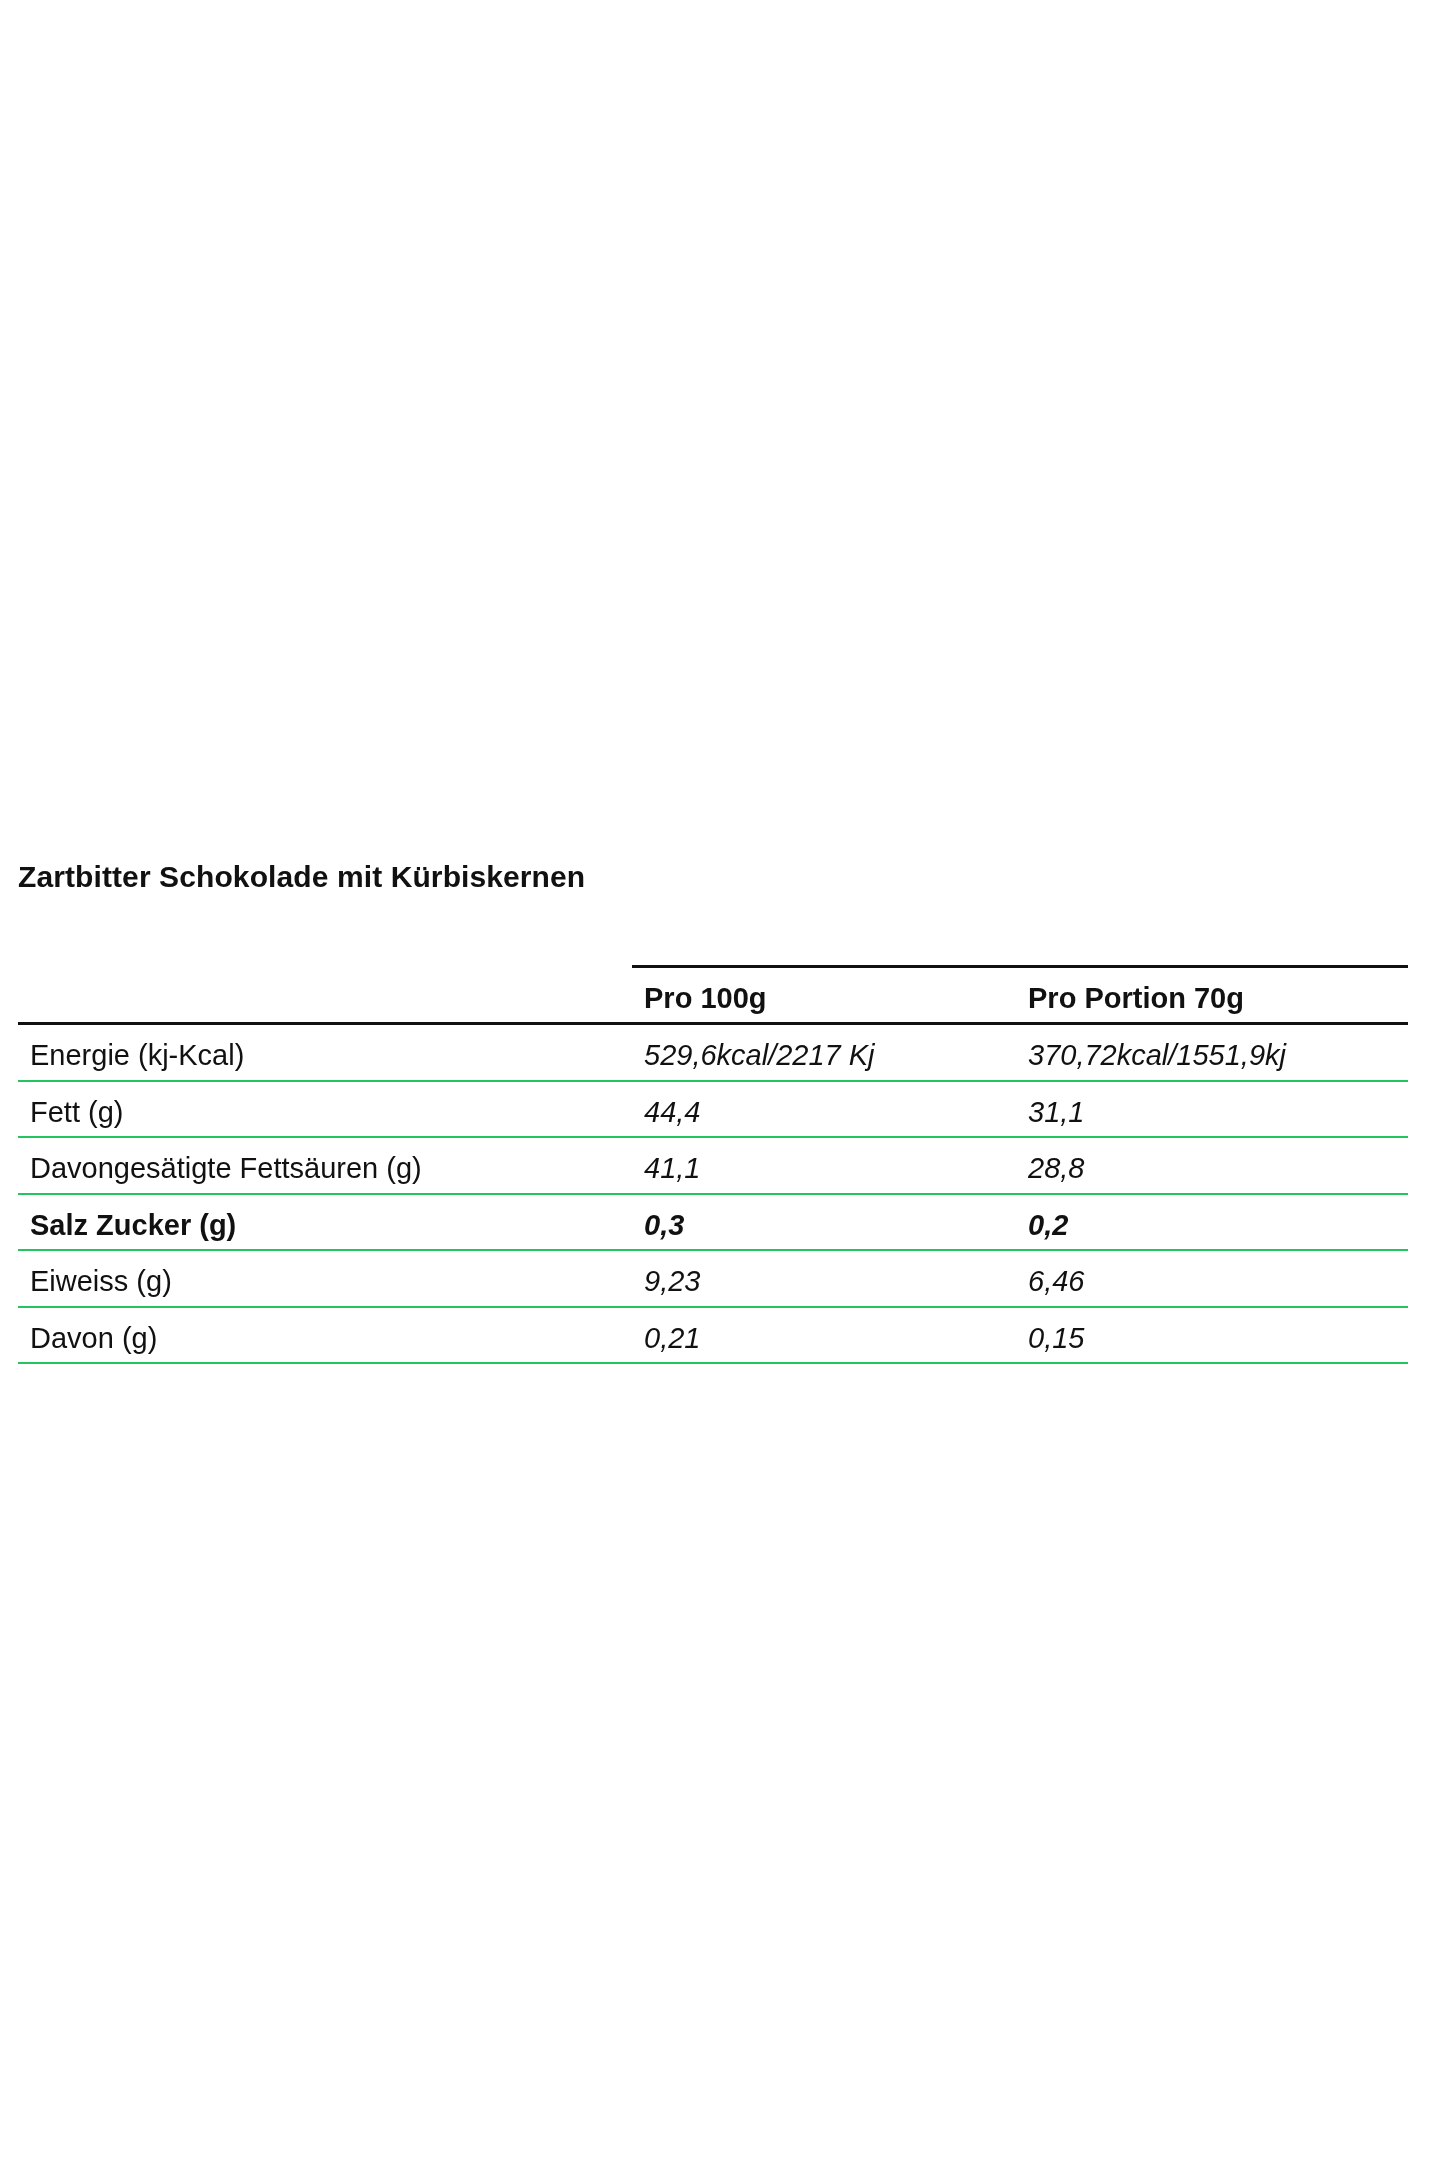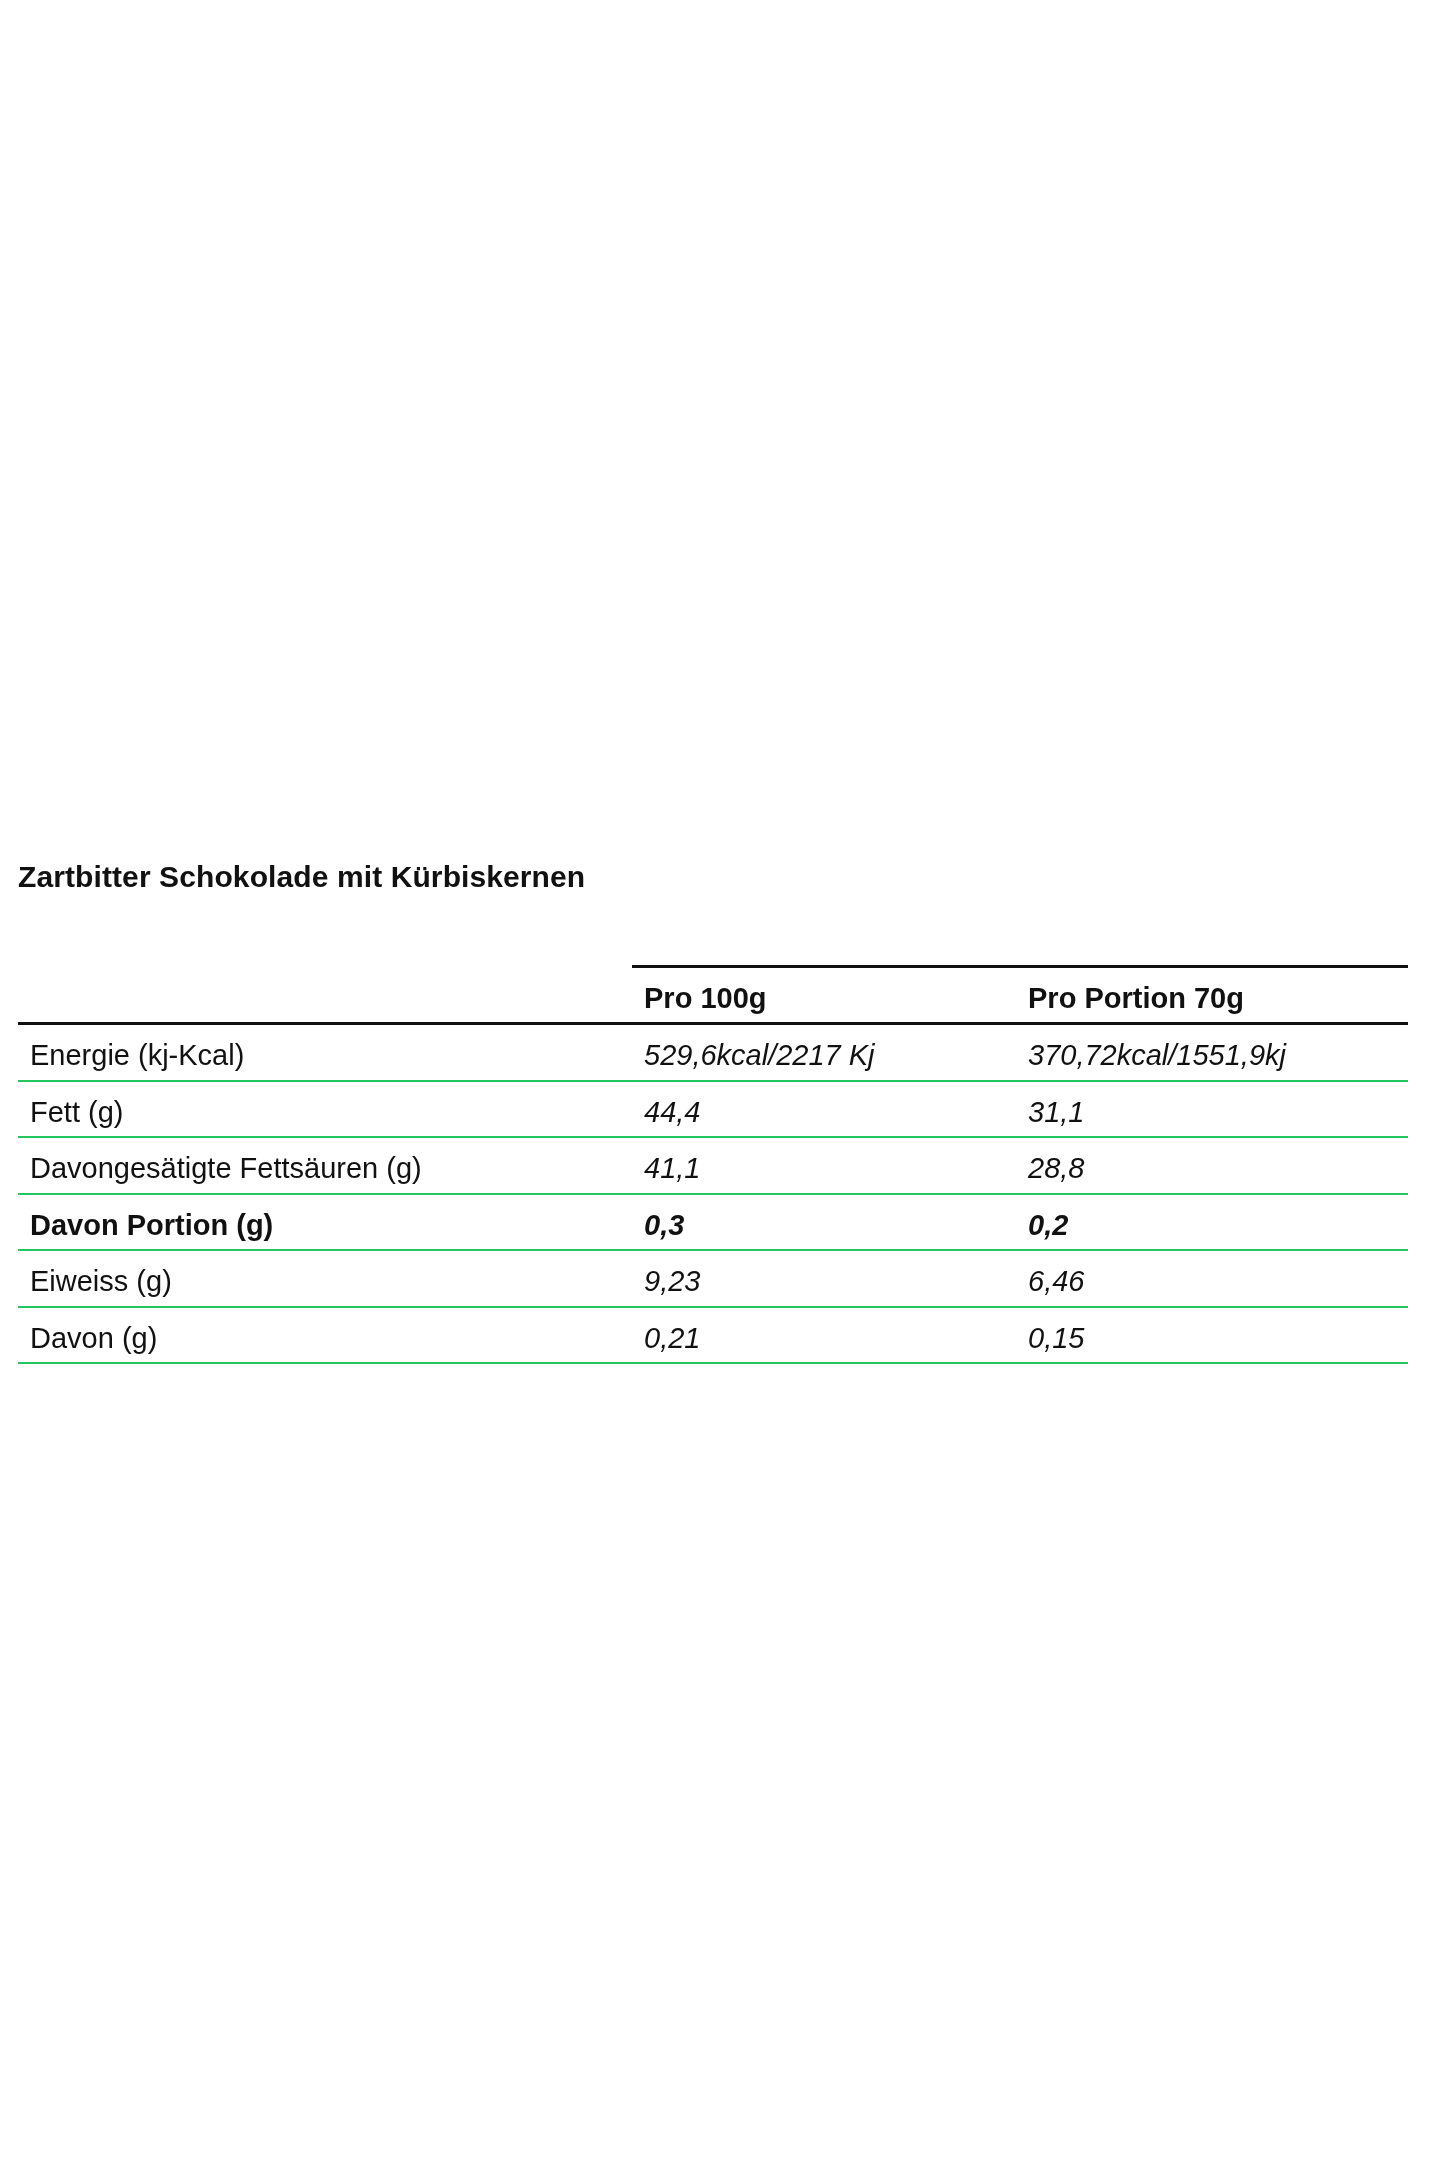--- a/index.html
+++ b/index.html
@@ -123,21 +123,21 @@
         <td class="label">Fett (g)</td>
         <td class="num">44,4</td>
         <td class="num">31,1</td>
       </tr>
       <tr>
         <td class="label">Davongesätigte Fettsäuren (g)</td>
         <td class="num">41,1</td>
         <td class="num">28,8</td>
       </tr>
       <tr class="row-emph">
-        <td class="label">Davon Portion (g)</td>
+        <td class="label">Salz Zucker (g)</td>
         <td class="num">0,3</td>
         <td class="num">0,2</td>
       </tr>
       <tr>
         <td class="label">Eiweiss (g)</td>
         <td class="num">9,23</td>
         <td class="num">6,46</td>
       </tr>
       <tr>
         <td class="label">Davon (g)</td>

